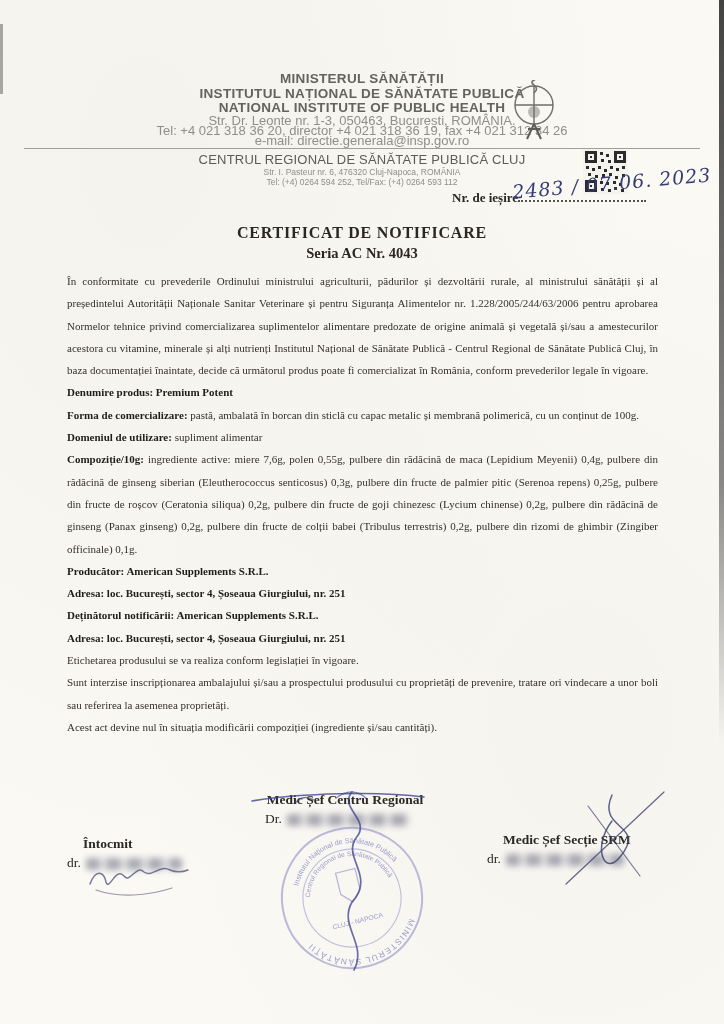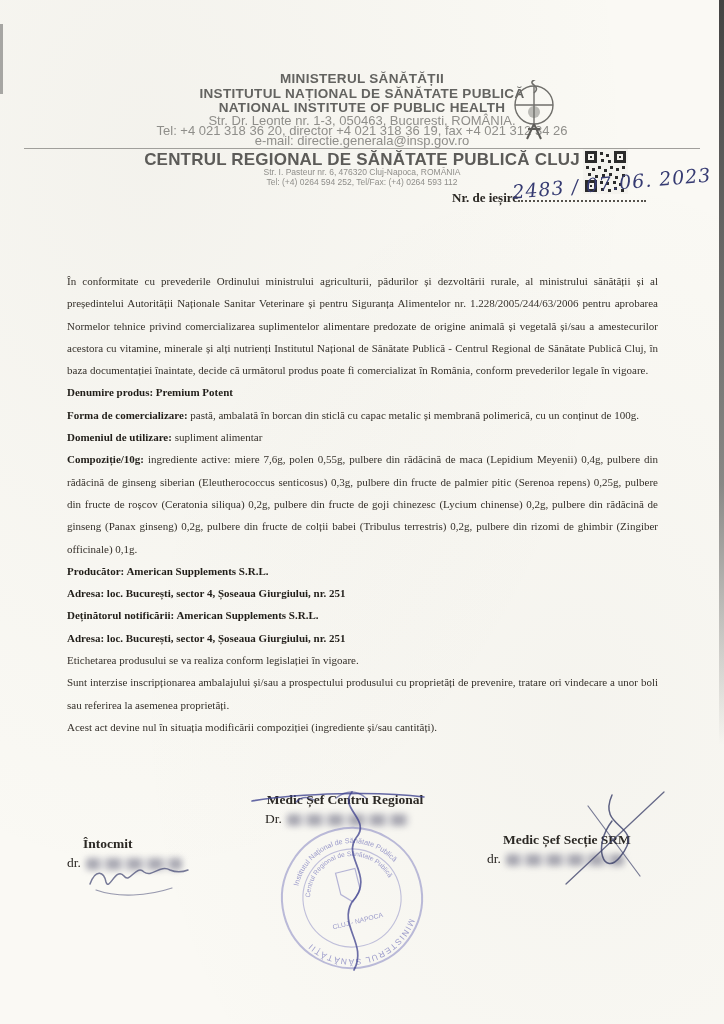--- a/index.html
+++ b/index.html
@@ -19,21 +19,21 @@
   
   .hdr{position:absolute;top:72px;left:0;width:100%;text-align:center;
        font-family:"Liberation Sans", sans-serif;}
   .hdr .big{font-weight:bold;font-size:13.5px;line-height:14.5px;color:#636360;letter-spacing:.3px;}
   .hdr .small{font-size:13px;line-height:10px;color:#8f8e8a;}
   .logo{position:absolute;left:503px;top:80px;}
   .hr1{position:absolute;top:148px;left:24px;width:676px;border-top:1px solid #a09f9b;}
 
   .regional{position:absolute;top:153px;left:0;width:100%;text-align:center;
        font-family:"Liberation Sans", sans-serif;}
-  .regional .big{font-weight:bold;font-size:17px;line-height:14px;color:#5c5b58;letter-spacing:.2px;text-align:center;}
+  .regional .big{font-weight:normal;font-size:13px;line-height:14px;color:#5c5b58;letter-spacing:.2px;text-align:center;}
   .regional .small{font-size:8.5px;line-height:10px;color:#8f8e8a;}
   .qr{position:absolute;left:583px;top:149px;}
 
   .exitrow{position:absolute;left:452px;top:189px;width:250px;font-size:13px;font-weight:bold;color:#2b2824;white-space:nowrap;}
   .exitrow .leader{display:inline-block;width:128px;border-bottom:2px dotted #55524c;height:11px;}
   .handwritten{position:absolute;left:512px;top:172px;width:200px;
     font-family:"DejaVu Serif", serif;font-style:italic;font-size:19px;color:#363b72;
     transform:rotate(-5deg);letter-spacing:1px;white-space:nowrap;}
 
   .titleblock{position:absolute;top:224px;left:0;width:100%;text-align:center;color:#2b2722;}
@@ -137,20 +137,24 @@
         <rect x="31" y="38" width="3" height="3"></rect>
         <rect x="38" y="40" width="3" height="3"></rect>
     </g>
   </svg>
 
   <div class="exitrow">
     <span>Nr. de ieșire</span><span class="leader"></span>
   </div>
   <div class="handwritten">2483 / 07.06. 2023</div>
 
+  <div class="titleblock">
+    <div class="t1">CERTIFICAT DE NOTIFICARE</div>
+    <div class="t2">Seria AC  Nr. 4043</div>
+  </div>
 
   <div class="bodytext">
     <p>În conformitate cu prevederile Ordinului ministrului agriculturii, pădurilor și dezvoltării rurale, al ministrului sănătății și al președintelui Autorității Naționale Sanitar Veterinare și pentru Siguranța Alimentelor nr. 1.228/2005/244/63/2006 pentru aprobarea Normelor tehnice privind comercializarea suplimentelor alimentare predozate de origine animală și vegetală și/sau a amestecurilor acestora cu vitamine, minerale și alți nutrienți Institutul Național de Sănătate Publică - Centrul Regional de Sănătate Publică Cluj, în baza documentației înaintate, decide că următorul produs poate fi comercializat în România, conform prevederilor legale în vigoare.</p>
     <div>
         <p class="line allbold"><strong>Denumire produs:</strong><span> Premium Potent</span></p>
         <p class="line"><strong>Forma de comercializare:</strong><span> pastă, ambalată în borcan din sticlă cu capac metalic și membrană polimerică, cu un conținut de 100g.</span></p>
         <p class="line"><strong>Domeniul de utilizare:</strong><span> supliment alimentar</span></p>
         <p class="line"><strong>Compoziție/10g:</strong><span> ingrediente active: miere 7,6g, polen 0,55g, pulbere din rădăcină de maca (Lepidium Meyenii) 0,4g, pulbere din rădăcină de ginseng siberian (Eleutherococcus senticosus) 0,3g, pulbere din fructe de palmier pitic (Serenoa repens) 0,25g, pulbere din fructe de roșcov (Ceratonia siliqua) 0,2g, pulbere din fructe de goji chinezesc (Lycium chinense) 0,2g, pulbere din rădăcină de ginseng (Panax ginseng) 0,2g, pulbere din fructe de colții babei (Tribulus terrestris) 0,2g, pulbere din rizomi de ghimbir (Zingiber officinale) 0,1g.</span></p>
         <p class="line allbold"><strong>Producător:</strong><span> American Supplements  S.R.L.</span></p>
         <p class="line allbold"><strong>Adresa:</strong><span> loc. București,  sector 4, Șoseaua Giurgiului, nr. 251</span></p>

